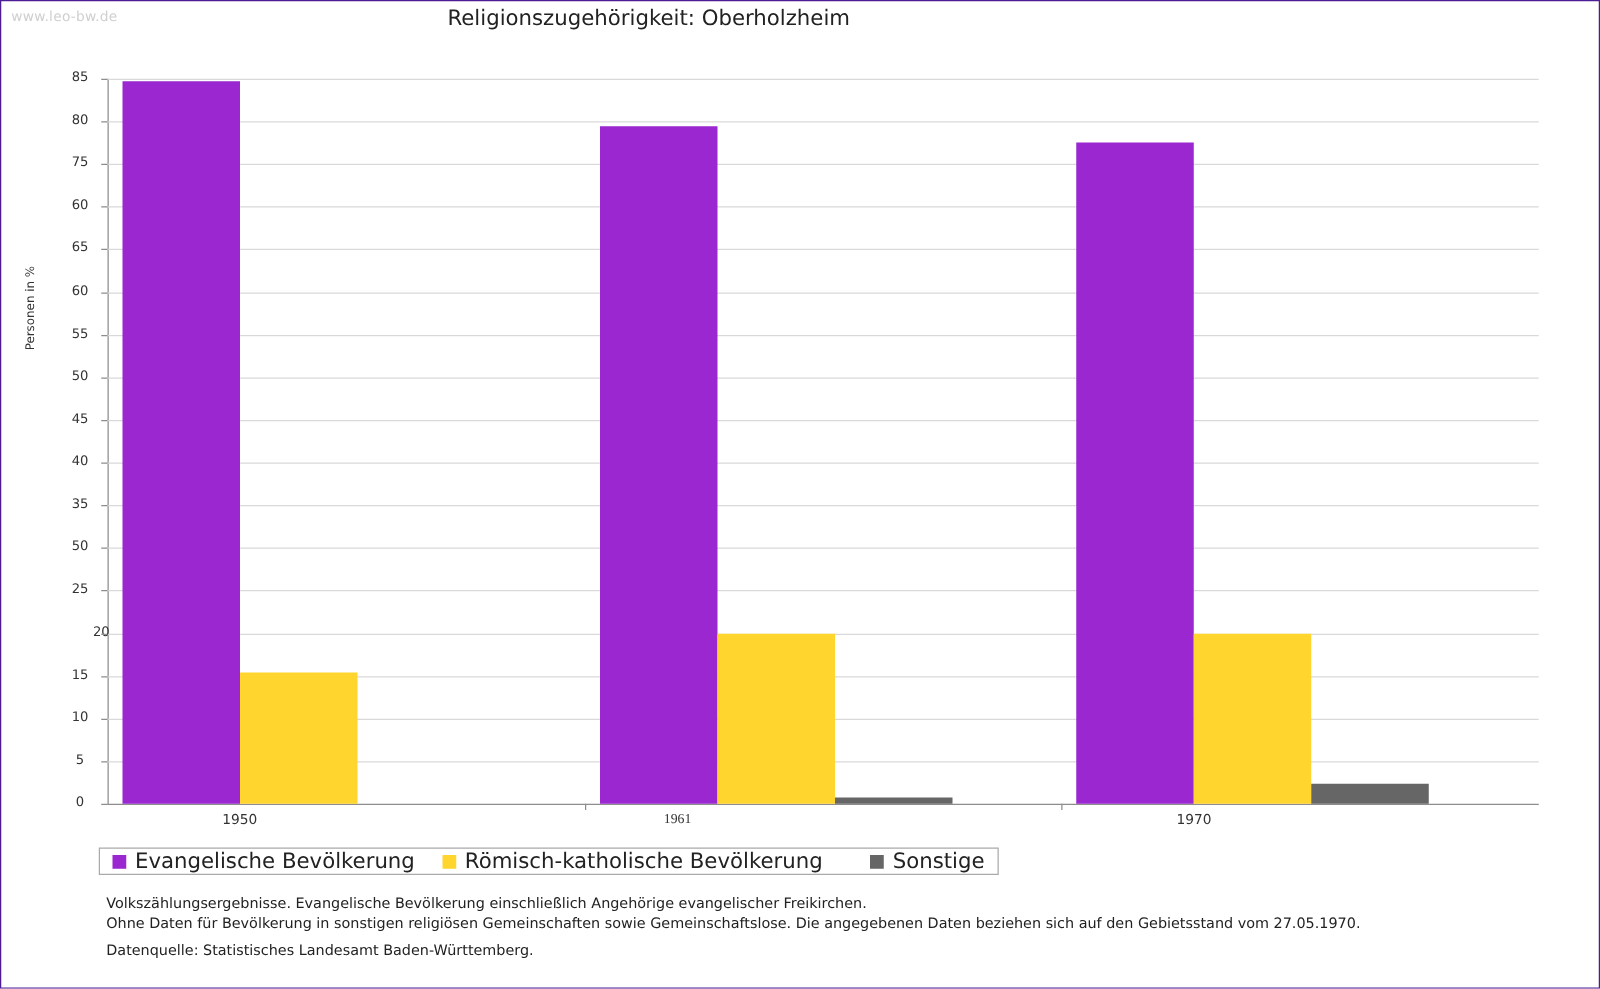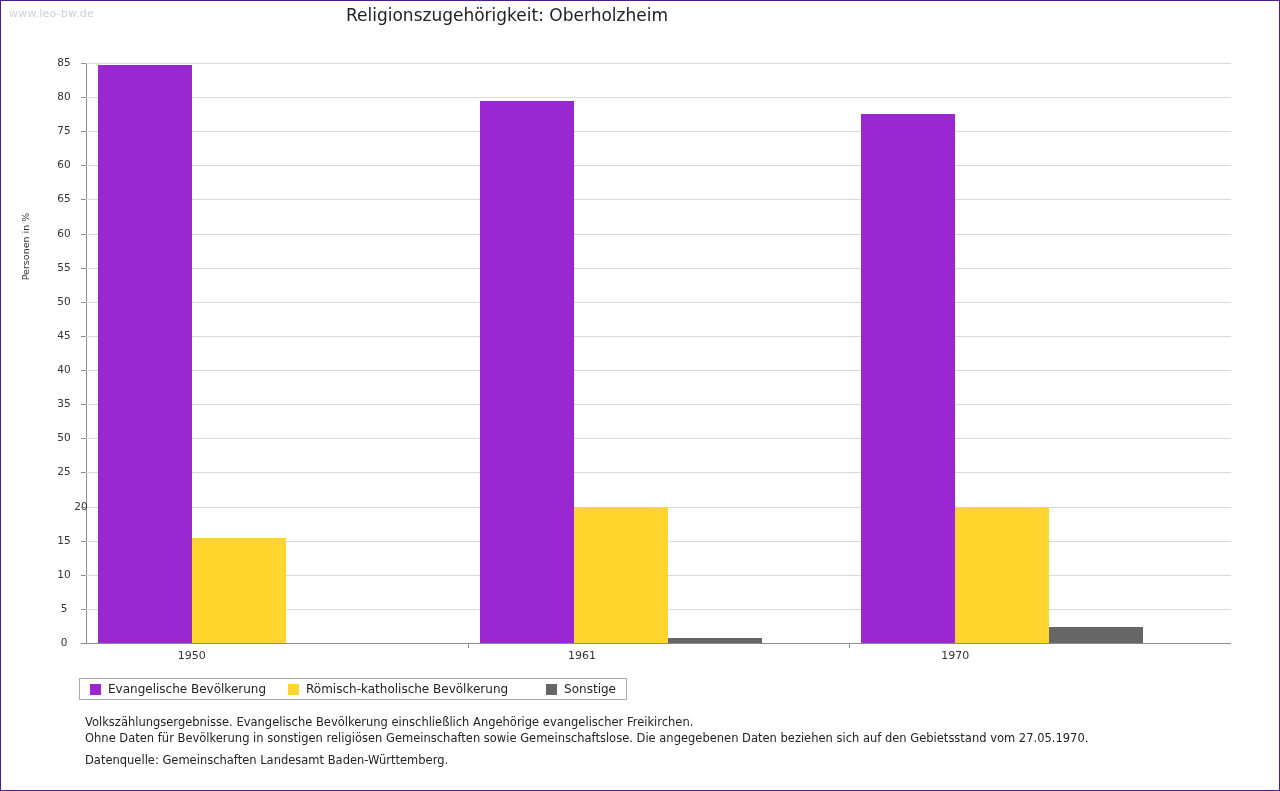--- a/index.html
+++ b/index.html
@@ -28,20 +28,21 @@
     letter-spacing: 0.2px;
   }
   .chart-title {
     position: absolute;
     left: 0;
     top: 4px;
     width: 1012px;
     text-align: center;
     font-size: 17px;
     color: #222222;
+    padding-left: 12px;
   }
   .ylabel {
     position: absolute;
     left: -36px;
     top: 240px;
     width: 120px;
     text-align: center;
     transform: rotate(-90deg);
     font-size: 9.5px;
     color: #333333;
@@ -121,21 +122,21 @@
     background: #ffffff;
     display: flex;
     align-items: center;
     padding: 0 10px;
     box-sizing: border-box;
   }
   .legend-item {
     display: flex;
     align-items: center;
     margin-right: 22px;
-    font-size: 12px;
+    font-size: 17px;
     color: #222222;
     white-space: nowrap;
     text-align: right;
   }
   .legend-item:last-child { margin-right: 0; padding-left: 16px; }
   .legend-swatch {
     width: 11px;
     height: 11px;
     margin-right: 7px;
   }
@@ -210,21 +211,21 @@
         <span class="legend-swatch" style="background: rgb(102, 102, 102);"></span>
         <span>Sonstige</span>
       </div>
     </div>
 
   <div class="footnotes">
     <div>Volkszählungsergebnisse. Evangelische Bevölkerung einschließlich Angehörige evangelischer Freikirchen.</div>
     <div>Ohne Daten für Bevölkerung in sonstigen religiösen Gemeinschaften sowie Gemeinschaftslose. Die angegebenen Daten beziehen sich auf den Gebietsstand vom 27.05.1970.</div>
   </div>
 
-  <div class="source">Datenquelle: Gemeinschaften Landesamt Baden-Württemberg.</div>
+  <div class="source">Datenquelle: Statistisches Landesamt Baden-Württemberg.</div>
 
 <div class="ytick-label" style="top: 642px; right: 1200px;">0</div>
     <div class="ytick-mark" style="top: 642px;"></div>
     <div class="ytick-label" style="top: 607.882px; right: 1200px;">5</div>
     <div class="ytick-mark" style="top: 607.882px;"></div>
     <div class="ytick-label" style="top: 573.765px; right: 1200px;">10</div>
     <div class="ytick-mark" style="top: 573.765px;"></div>
     <div class="ytick-label" style="top: 539.647px; right: 1200px;">15</div>
     <div class="ytick-mark" style="top: 539.647px;"></div>
     <div class="ytick-label" style="top: 505.529px; right: 1183px;">20</div>
@@ -249,17 +250,17 @@
     <div class="ytick-mark" style="top: 198.471px;"></div>
     <div class="ytick-label" style="top: 164.353px; right: 1200px;">60</div>
     <div class="ytick-mark" style="top: 164.353px;"></div>
     <div class="ytick-label" style="top: 130.235px; right: 1200px;">75</div>
     <div class="ytick-mark" style="top: 130.235px;"></div>
     <div class="ytick-label" style="top: 96.1176px; right: 1200px;">80</div>
     <div class="ytick-mark" style="top: 96.1176px;"></div>
     <div class="ytick-label" style="top: 62px; right: 1200px;">85</div>
     <div class="ytick-mark" style="top: 62px;"></div>
     <div class="xtick-label" style="left: 190.833px; top: 648px;">1950</div>
-    <div class="xtick-label" style="left: 581px; top: 648px;">1961</div>
+    <div class="xtick-label" style="left: 541px; top: 648px; font-family: Liberation Serif, serif;">1961</div>
     <div class="xtick-sep" style="left: 466.667px; top: 642px;"></div>
     <div class="xtick-label" style="left: 954.167px; top: 648px;">1970</div>
     <div class="xtick-sep" style="left: 848.333px; top: 642px;"></div>
   </div>
 
 </body></html>

